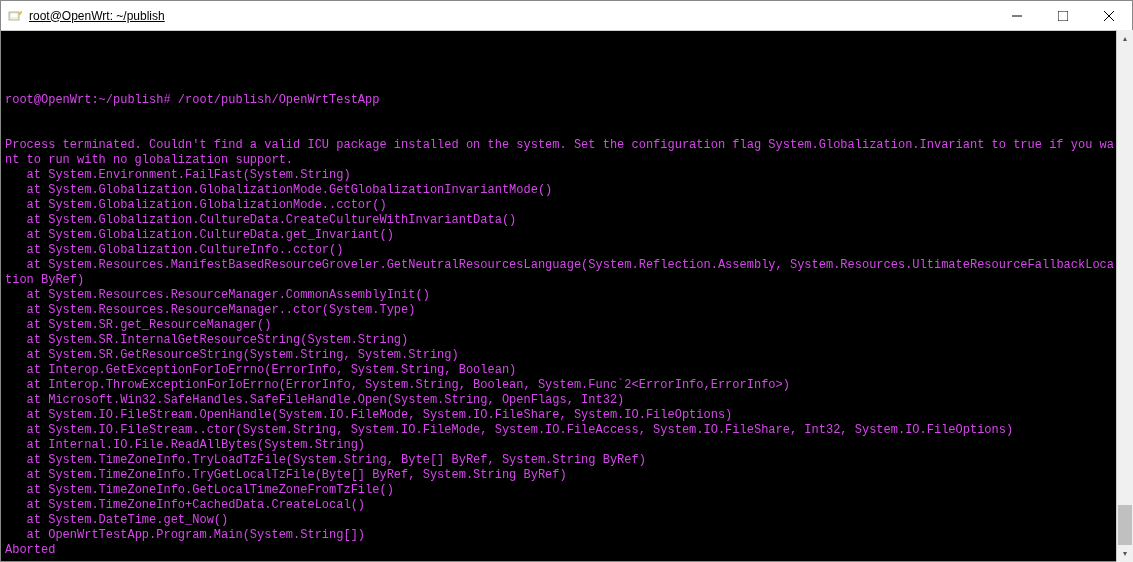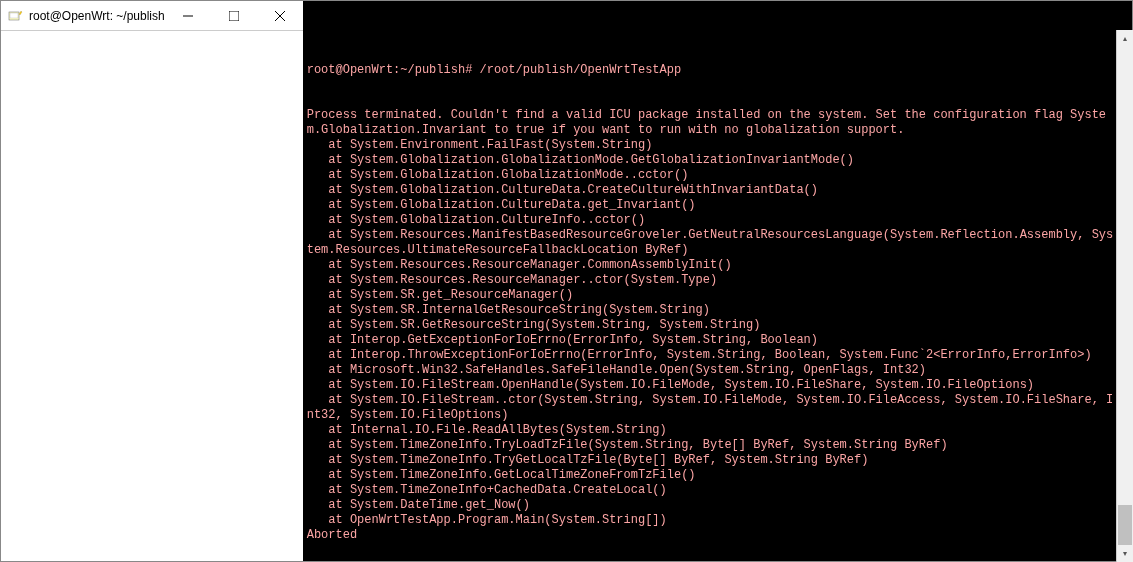--- a/index.html
+++ b/index.html
@@ -13,20 +13,22 @@
       width: 1133px;
       height: 562px;
       overflow: hidden;
     }
     .window {
       width: 100%;
       height: 100%;
       background: #ffffff;
       border: 1px solid #888;
       display: flex;
+      flex-direction: column;
+      text-decoration: underline;
     }
     .titlebar {
       height: 30px;
       background: #ffffff;
       display: flex;
       align-items: center;
       padding-left: 6px;
       border-bottom: 1px solid #ccc;
     }
     .titlebar-icon {
@@ -56,21 +58,21 @@
       color: #000;
       cursor: pointer;
     }
     .terminal {
       flex: 1;
       background: #000000;
       padding: 2px 4px;
       font-family: "Consolas", "Courier New", monospace;
       font-size: 12px;
       line-height: 15px;
-      color: #fca5a5;
+      color: #d946ef;
       overflow-y: auto;
       position: relative;
       white-space: pre-wrap;
       word-break: break-all;
     }
     .terminal-line {
       display: block;
     }
     .scrollbar {
       position: absolute;

